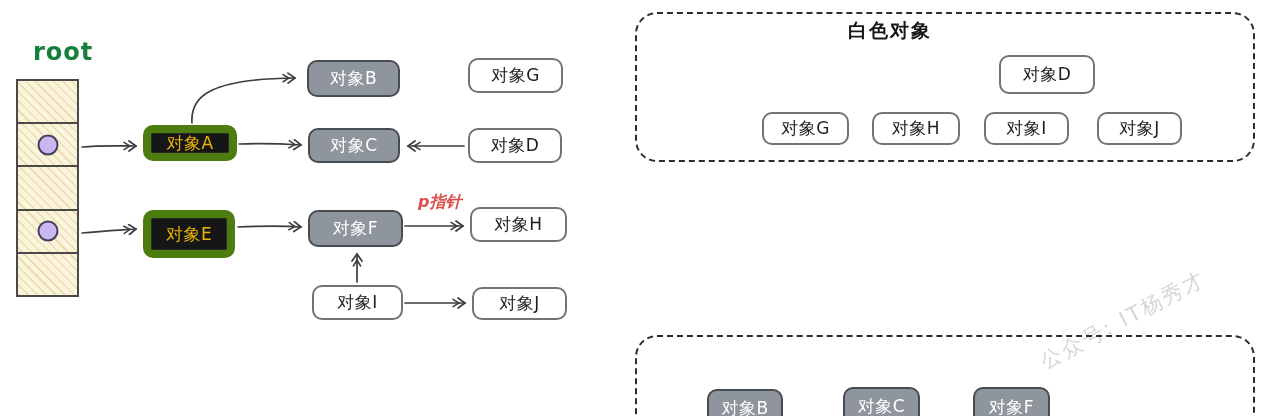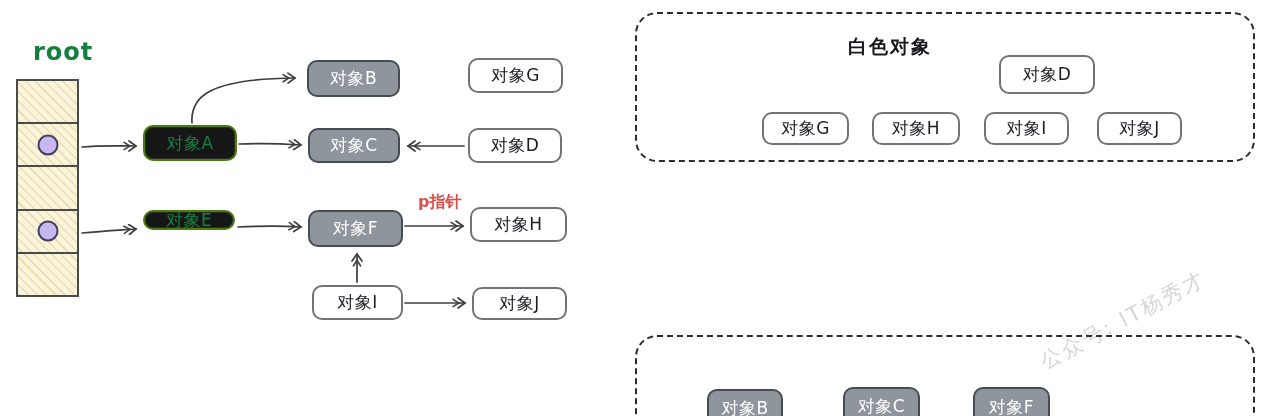--- a/index.html
+++ b/index.html
@@ -18,27 +18,27 @@
          display:flex;flex-direction:column;
          background:var(--stack-fill);
          background-image:repeating-linear-gradient(45deg, rgba(219,196,126,.45) 0 1.6px, transparent 1.6px 6.5px)}
   .stack .cell{flex:1;position:relative}
   .stack .cell + .cell{border-top:2px solid #4a4a48}
   .dot{position:absolute;left:50%;top:50%;transform:translate(-50%,-50%);
        width:21px;height:21px;border-radius:50%;background:var(--pointer-dot);border:2px solid #41415a}
 
   .node{position:absolute;display:flex;align-items:center;justify-content:center;
         border-radius:10px;font-size:17px;font-weight:400;letter-spacing:.5px;color:var(--ink)}
-  .node.black{background:var(--black-fill);color:#15803d;border:2px solid #4d7c0f;box-shadow:0 0 0 1px #2a2a2a inset}
+  .node.black{background:var(--black-fill);color:#eab308;border:8px solid #4d7c0f;box-shadow:0 0 0 1px #2a2a2a inset}
   .node.gray{background:var(--gray-fill);color:#fff;border:2px solid #474c53}
   .node.white{background:var(--white-fill);color:#1b1d22;border:2px solid #737373}
 
   .arrows{position:absolute;left:0;top:0}
   .pointer-label{position:absolute;left:418px;top:192px;font-size:16px;font-weight:700;
-                 color:var(--accent-red)}
+                 font-style:italic;color:var(--accent-red)}
 
   
   .panel{position:absolute;border:2.4px dashed var(--dash);border-radius:22px;background:transparent}
   .panel-title{position:absolute;transform:translateX(-50%);font-size:19px;font-weight:600;color:#17181b;letter-spacing:2px}
   .panel .node{border-radius:10px}
 
   .watermark{position:absolute;left:1042px;top:349px;z-index:0;white-space:nowrap;
              color:var(--watermark-gray);font-size:21px;letter-spacing:2.5px;
              transform:rotate(-28deg);transform-origin:0 50%}
   .layer-top{position:relative;z-index:1}
@@ -83,32 +83,32 @@
         <path d="M 405 226 C 426 226 448 226 463 226" marker-end="url(#arw)"></path>
         <path d="M 357 282 L 357 254" marker-end="url(#arw)"></path>
         <path d="M 405 303 C 426 303 448 303 465 303" marker-end="url(#arw)"></path>
       </g>
     </svg>
 
     <div class="node black" style="left:143px;top:125px;width:94px;height:36px">对象A</div>
     <div class="node gray" style="left:307px;top:60px;width:93px;height:37px">对象B</div>
     <div class="node gray" style="left:308px;top:128px;width:92px;height:35px">对象C</div>
     <div class="node white" style="left:468px;top:128px;width:94px;height:35px">对象D</div>
-    <div class="node black" style="left:143px;top:210px;width:92px;height:20px">对象E</div>
+    <div class="node black" style="left:143px;top:210px;width:92px;height:48px">对象E</div>
     <div class="node gray" style="left:308px;top:210px;width:95px;height:37px">对象F</div>
     <div class="node white" style="left:468px;top:58px;width:95px;height:35px">对象G</div>
     <div class="node white" style="left:470px;top:207px;width:97px;height:35px">对象H</div>
     <div class="node white" style="left:312px;top:285px;width:91px;height:35px">对象I</div>
     <div class="node white" style="left:472px;top:287px;width:95px;height:33px">对象J</div>
 
     <div class="pointer-label">p指针</div>
   </section>
 
   <section class="panel layer-top" style="left:635px;top:12px;width:620px;height:150px">
-    <div class="panel-title" style="left:253px;top:20px">白色对象</div>
+    <div class="panel-title" style="left:253px;top:4px">白色对象</div>
     <div class="node white" style="left:362px;top:41px;width:96px;height:39px">对象D</div>
     <div class="node white" style="left:125px;top:98px;width:87px;height:33px">对象G</div>
     <div class="node white" style="left:235px;top:98px;width:88px;height:33px">对象H</div>
     <div class="node white" style="left:347px;top:98px;width:85px;height:33px">对象I</div>
     <div class="node white" style="left:460px;top:98px;width:85px;height:33px">对象J</div>
   </section>
 
   <section class="panel layer-top" style="left:635px;top:185px;width:620px;height:101px">
     <div class="node gray" style="left:70px;top:52px;width:76px;height:38px">对象B</div>
     <div class="node gray" style="left:206px;top:50px;width:77px;height:38px">对象C</div>

